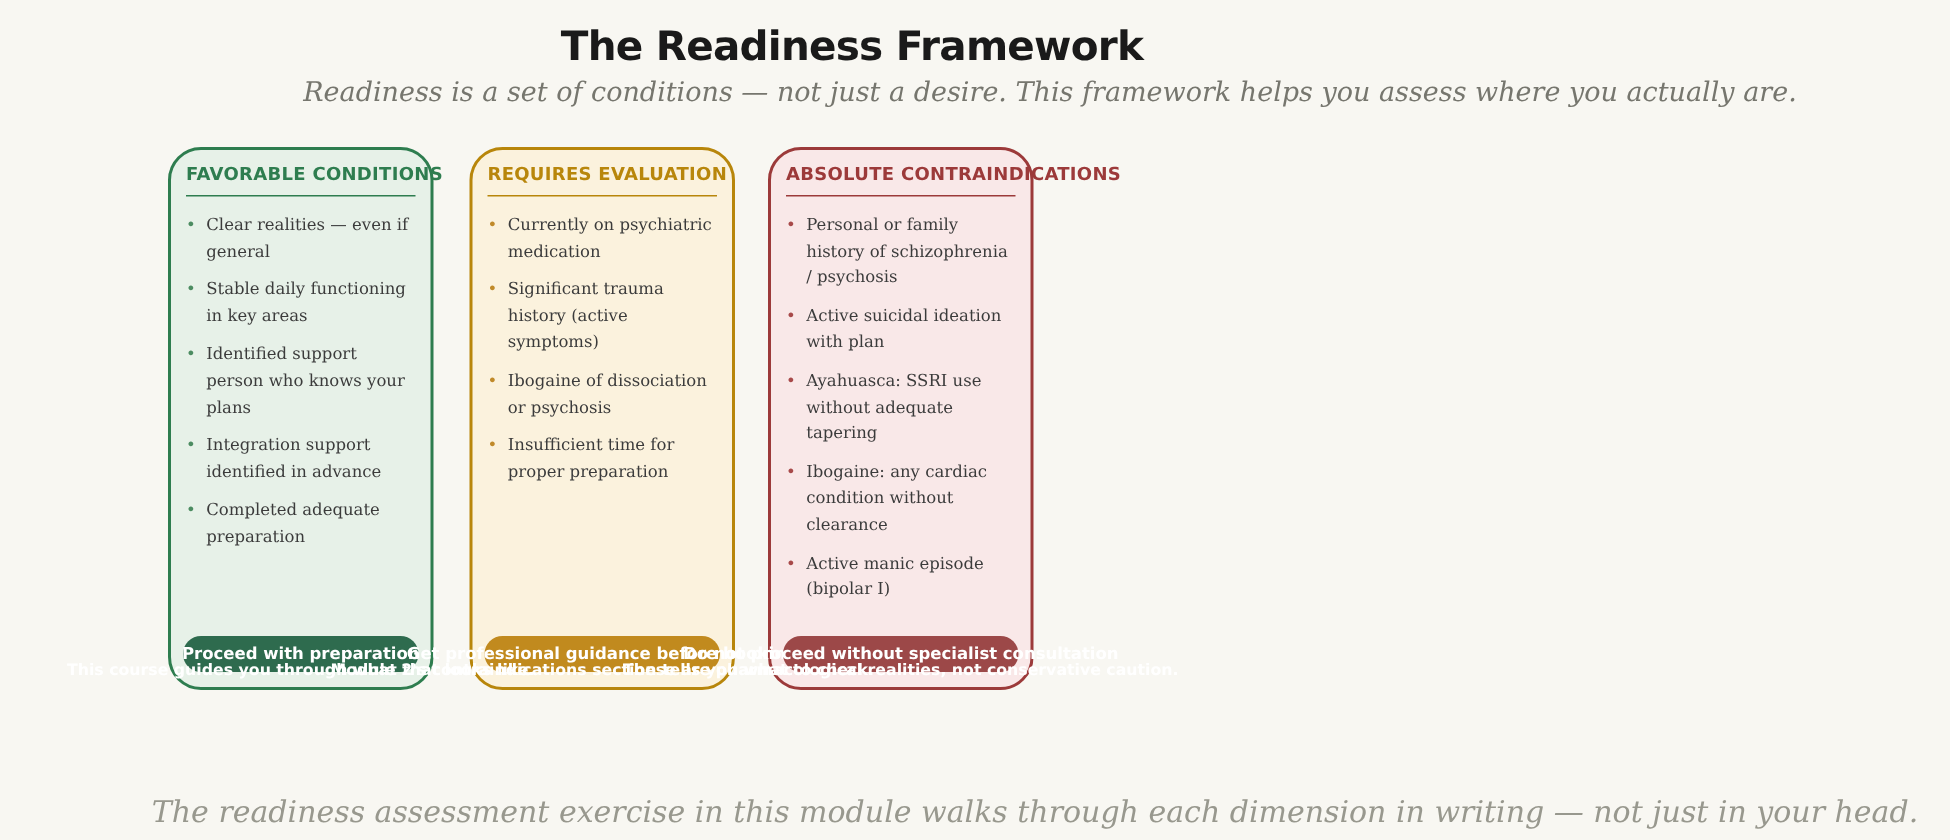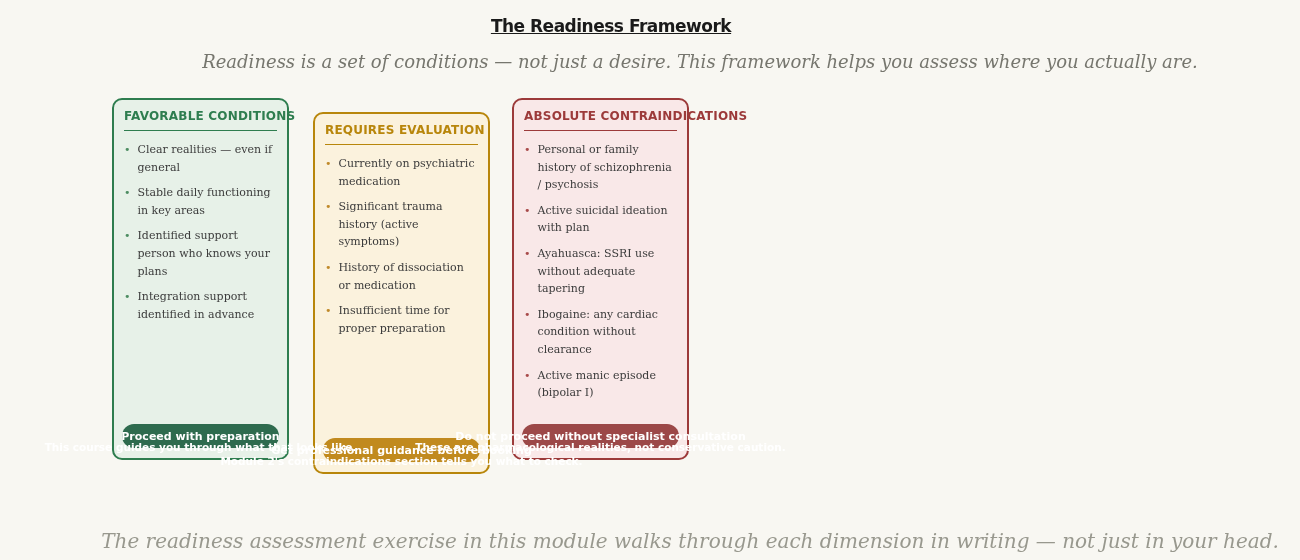--- a/index.html
+++ b/index.html
@@ -4,33 +4,33 @@
 <style>
   * { margin: 0; padding: 0; box-sizing: border-box; }
   html, body { width: 1300px; height: 560px; }
   body {
     position: relative;
     background: #f8f7f2;
     font-family: "DejaVu Sans", sans-serif;
     overflow: hidden;
   }
   .page-title {
-    position: absolute; top: 16px; left: 611px; transform: translateX(-50%);
-    font-size: 17px; font-weight: bold; color: #1a1a1a;
-    letter-spacing: -0.5px; white-space: nowrap; text-decoration: underline;
+    position: absolute; top: 16px; left: 568px; transform: translateX(-50%);
+    font-size: 27px; font-weight: bold; color: #1a1a1a;
+    letter-spacing: -0.5px; white-space: nowrap;
   }
   .page-subtitle {
     position: absolute; top: 51px; left: 700px; transform: translateX(-50%);
     font-family: "DejaVu Serif", serif; font-style: italic;
     font-size: 18px; color: #76766e; white-space: nowrap; text-align: center;
   }
   .card {
     position: absolute; top: 98px; width: 177px; height: 362px;
     background: var(--bg); border: 2px solid var(--accent);
-    border-radius: 10px; padding: 9px 10px 0 10px;
+    border-radius: 22px; padding: 9px 10px 0 10px;
   }
   .card-header {
     font-size: 12px; font-weight: bold; color: var(--accent);
     letter-spacing: 0.2px; white-space: nowrap; overflow: visible;
   }
   .card-rule {
     height: 0; border-top: 1px solid var(--accent);
     margin: 7px 0 10px 0;
   }
   ul.card-list { list-style: none; }
@@ -55,51 +55,52 @@
     position: absolute; left: 50%; top: 341px; transform: translateX(-50%);
     white-space: nowrap; color: #ffffff; font-size: 10.5px; font-weight: bold;
     z-index: 6;
   }
   .footnote {
     position: absolute; top: 529px; left: 690px; transform: translateX(-50%);
     font-family: "DejaVu Serif", serif; font-style: italic;
     font-size: 20px; color: #98988e; white-space: nowrap;
   }
   #card-favorable { left: 112px; }
-  #card-evaluation { left: 313px; margin-top: 14px; }
+  #card-evaluation { left: 313px; }
   #card-contra { left: 512px; }
 </style>
 </head>
 <body style="background: rgb(248, 247, 242);">
 
 <h1 class="page-title">The Readiness Framework</h1>
 <div class="page-subtitle">Readiness is a set of conditions — not just a desire. This framework helps you assess where you actually are.</div>
 
 <div class="card" id="card-favorable" style="--accent: #2e7d4f; --bg: #e7f1e8; --badge: #2e6b4e; --dot: #4c8c61;">
   <div class="card-header">FAVORABLE CONDITIONS</div>
   <div class="card-rule"></div>
   <ul class="card-list">
     <li>Clear realities — even if general</li>
     <li>Stable daily functioning in key areas</li>
     <li>Identified support person who knows your plans</li>
     <li>Integration support identified in advance</li>
+    <li>Completed adequate preparation</li>
   </ul>
   <div class="badge">
     <span class="badge-text">Proceed with preparation</span>
   </div>
   <div class="card-caption">This course guides you through what that looks like.</div>
 </div>
 
 <div class="card" id="card-evaluation" style="--accent: #b8860b; --bg: #fbf2dd; --badge: #c18a1e; --dot: #c08a2a;">
   <div class="card-header">REQUIRES EVALUATION</div>
   <div class="card-rule"></div>
   <ul class="card-list">
     <li>Currently on psychiatric medication</li>
     <li>Significant trauma history (active symptoms)</li>
-    <li>History of dissociation or medication</li>
+    <li>Ibogaine of dissociation or psychosis</li>
     <li>Insufficient time for proper preparation</li>
   </ul>
   <div class="badge">
     <span class="badge-text">Get professional guidance before booking</span>
   </div>
   <div class="card-caption">Module 2's contraindications section tells you what to check.</div>
 </div>
 
 <div class="card" id="card-contra" style="--accent: #9c3a3a; --bg: #f9e8e8; --badge: #9c4848; --dot: #a84a4a;">
   <div class="card-header">ABSOLUTE CONTRAINDICATIONS</div>

